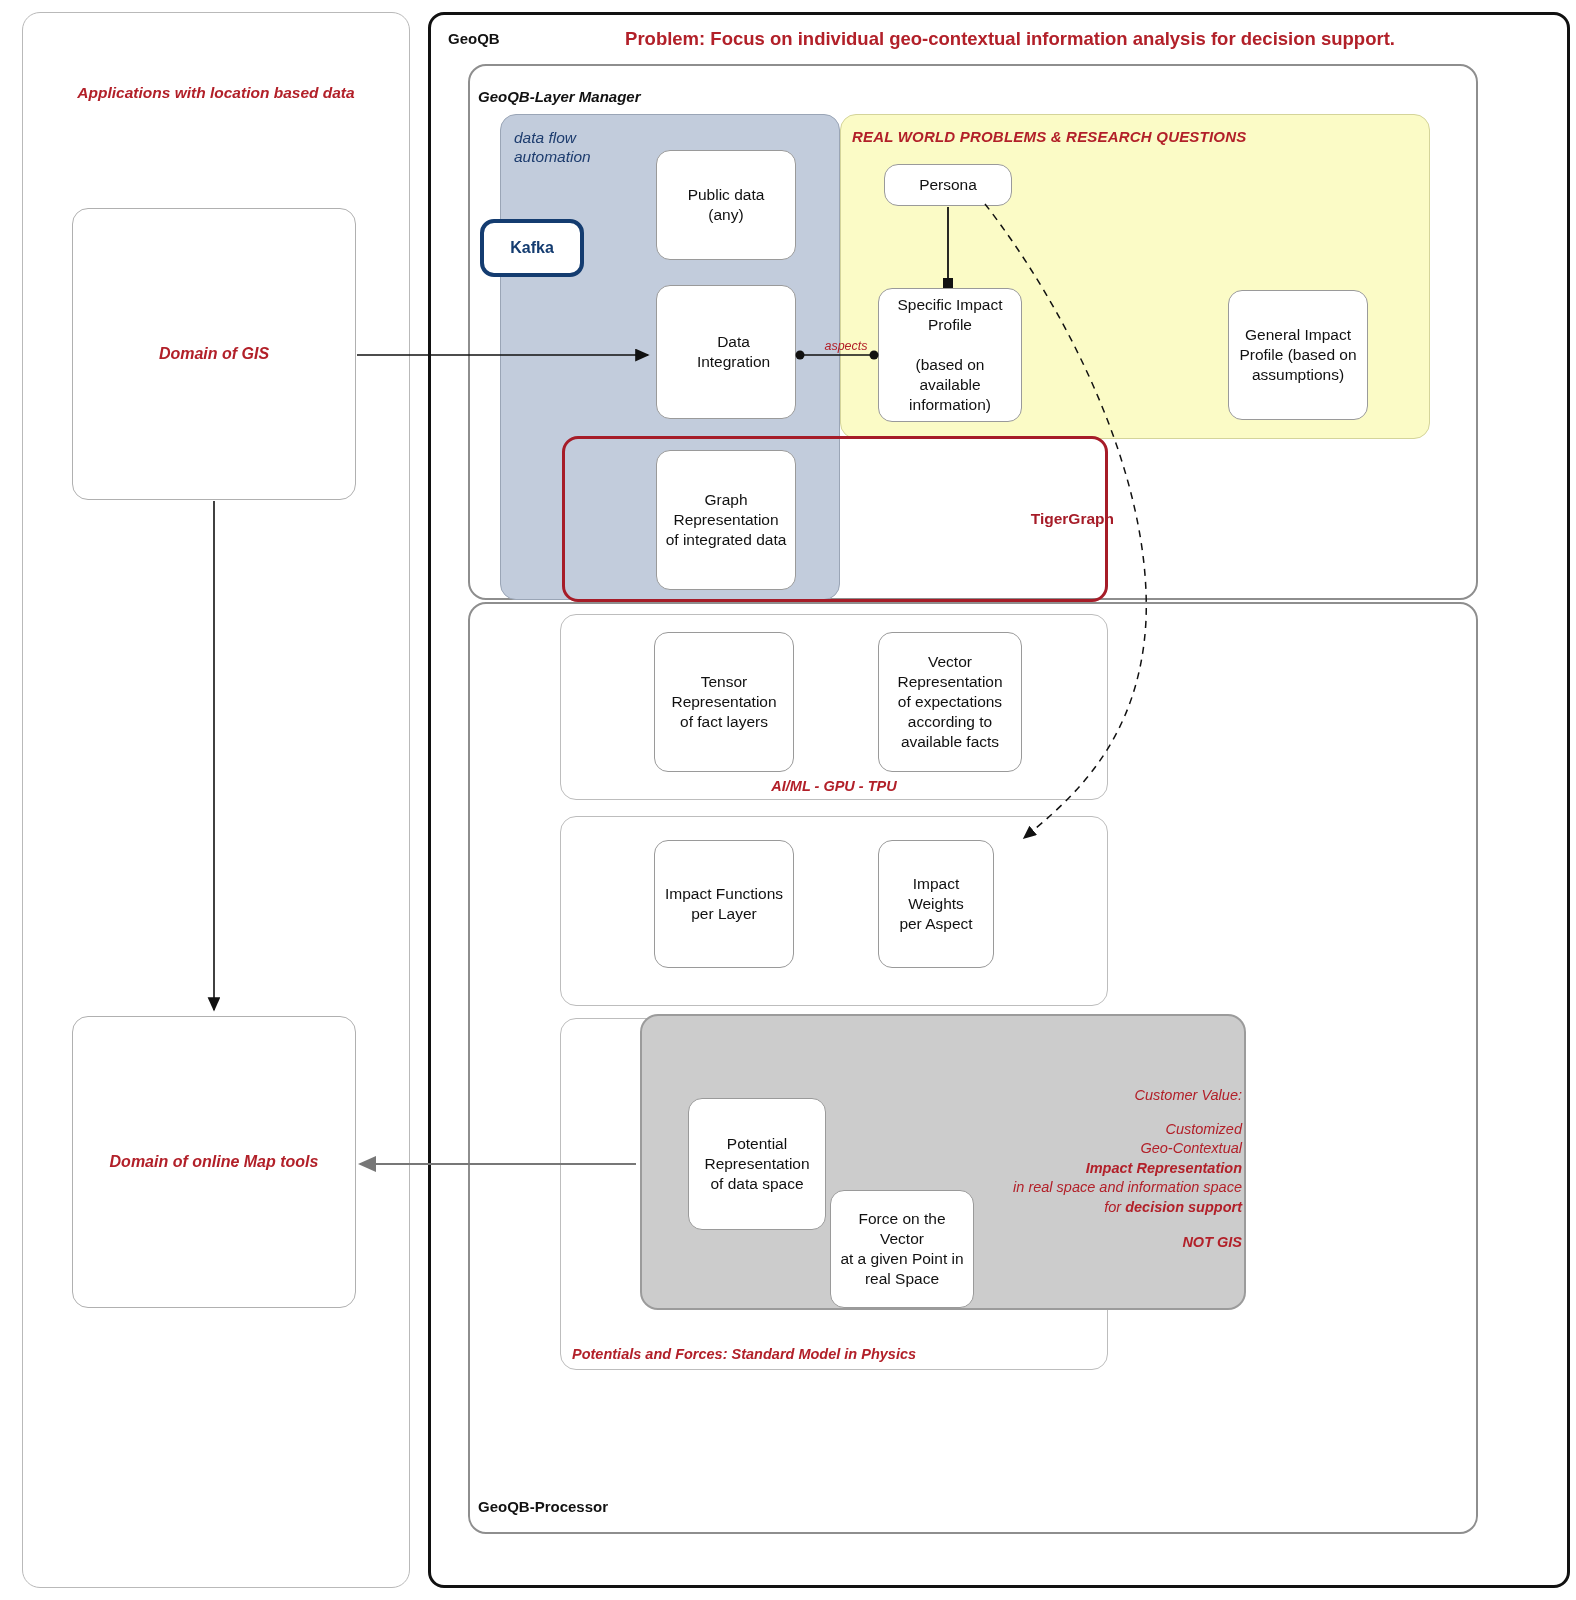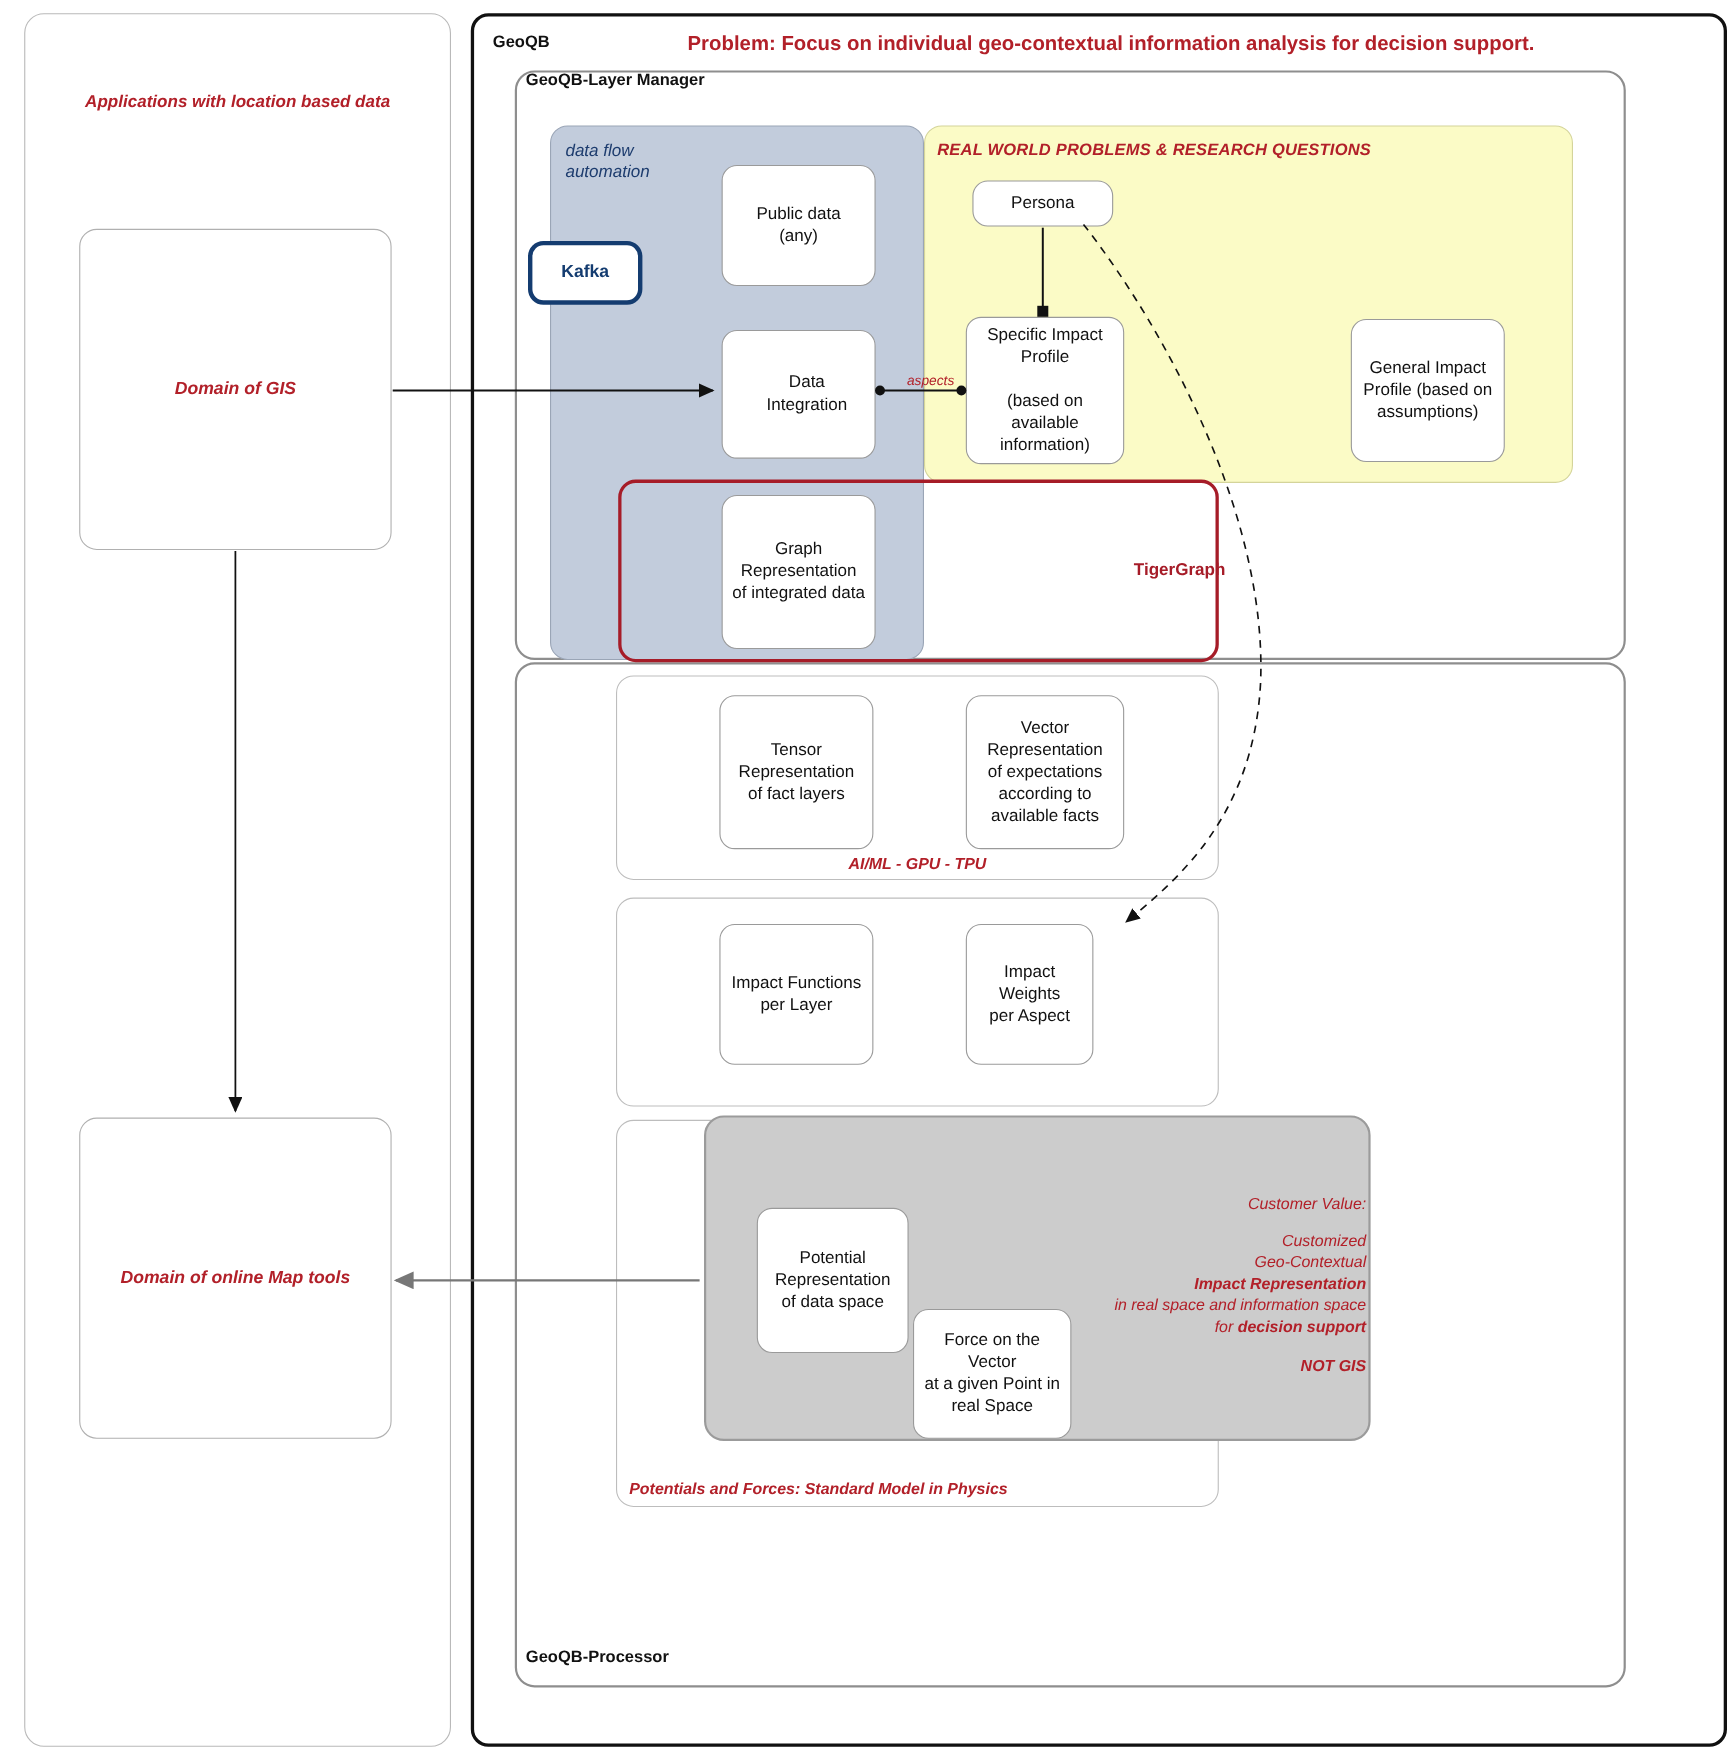--- a/index.html
+++ b/index.html
@@ -130,39 +130,39 @@
   </div>
 
   <div class="abs" id="geoqb"></div>
 
   <div class="abs lbl-bold" style="left:448px;top:30px;width:120px;">GeoQB</div>
 
   <div class="abs" style="left:560px;top:28px;width:900px;text-align:center;
               color:#b22029;font-weight:bold;font-size:18.5px;">Problem: Focus on individual geo-contextual information analysis for decision support.</div>
 
   <div class="abs" id="layer-manager"></div>
-  <div class="abs lbl-bold" style="left:478px;top:64px;width:300px;z-index:9;">GeoQB-Layer Manager</div>
+  <div class="abs lbl-bold" style="left:478px;top:88px;width:300px;z-index:9;font-style:italic;">GeoQB-Layer Manager</div>
 
   <div class="abs" id="blue-region"></div>
   <div class="abs" style="left:514px;top:128px;width:150px;z-index:9;">
     <div class="blue-label">data flow</div>
     <div class="blue-label">automation</div>
   </div>
 
   <div class="abs" id="yellow-region"></div>
   <div class="abs yellow-label" style="left:852px;top:128px;width:520px;z-index:9;">REAL WORLD PROBLEMS &amp; RESEARCH QUESTIONS</div>
 
   <div class="abs" id="kafka">
     <span>Kafka</span>
   </div>
 
   <div class="abs node" style="left:656px;top:150px;width:140px;height:110px;white-space:pre-line;">Public data
 (any)</div>
 
-  <div class="abs node" style="left:656px;top:300px;width:140px;height:117px;white-space:pre-line;padding-left:23px;">Data Integration</div>
+  <div class="abs node" style="left:656px;top:285px;width:140px;height:134px;white-space:pre-line;padding-left:23px;">Data Integration</div>
 
   <div class="abs node" style="left:884px;top:164px;width:128px;height:42px;white-space:pre-line;">Persona</div>
 
   <div class="abs node" style="left:1228px;top:290px;width:140px;height:130px;white-space:pre-line;">General Impact
 Profile (based on
 assumptions)</div>
 
   <div class="abs node" style="left:878px;top:288px;width:144px;height:134px;white-space:pre-line;">Specific Impact
 Profile
 

